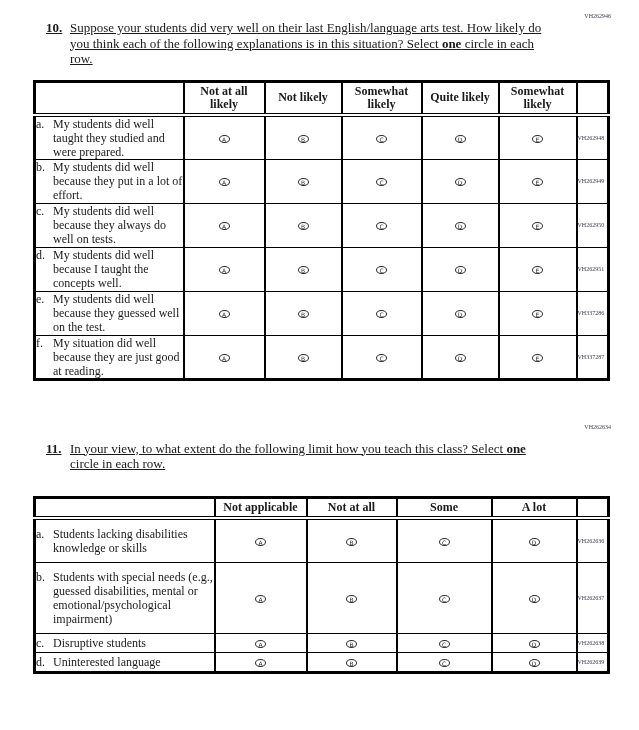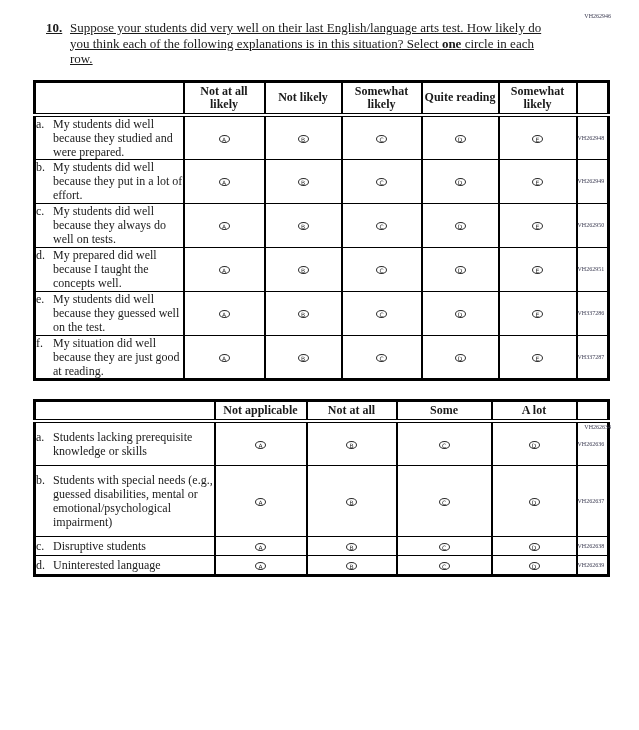--- a/index.html
+++ b/index.html
@@ -11,21 +11,21 @@
   #code-q11{top:424px;}
 
   .question{display:flex;margin-left:46px;width:502px;font-size:13px;line-height:15.5px;text-decoration:underline;}
   #q10-para{margin-top:20px;}
   #q11-para{margin-top:60px;}
   .qnum{font-weight:bold;width:24px;flex-shrink:0;}
   .qtext b{font-weight:bold;text-align:right;}
 
   table.survey{border-collapse:collapse;table-layout:fixed;margin-left:33px;width:574px;}
   #table-q10{margin-top:13px;}
-  #table-q11{margin-top:18px;}
+  #table-q11{margin-top:24px;}
   table.survey{border:3px solid #000;}
   table.survey th,table.survey td{border:2px solid #000;padding:0;vertical-align:middle;}
   table.survey tr.hdr th{border-bottom:4px double #000;font-size:12px;line-height:13px;font-weight:bold;text-align:center;padding:2px 1px;}
   table.survey td{border-top:1px solid #000;border-bottom:1px solid #000;}
   #table-q10 tr.hdr{height:30px;}
   #table-q10 tr.datarow{height:44px;}
   #table-q11 tr.hdr{height:21px;}
   #table-q11 tr.row-a{height:44px;}
   #table-q11 tr.row-b{height:71px;}
   #table-q11 tr.row-c,#table-q11 tr.row-d{height:18px;}
@@ -62,29 +62,29 @@
         <col style="width:77px">
         <col style="width:78px">
         <col style="width:32px">
     </colgroup>
     <tbody>
         <tr class="hdr">
       <th></th>
       <th>Not at all likely</th>
       <th>Not likely</th>
       <th>Somewhat likely</th>
-      <th>Quite reading</th>
+      <th>Quite likely</th>
       <th>Somewhat likely</th>
       <th></th>
     </tr>
     <tr class="datarow">
       <td class="lbl">
             <span class="rl">
               <span class="rletter">a.</span>
-              <span class="rtext">My students did well because they studied and were prepared.</span>
+              <span class="rtext">My students did well taught they studied and were prepared.</span>
             </span>
           </td>
       <td class="opt"><span class="oval">A</span></td>
       <td class="opt"><span class="oval">B</span></td>
       <td class="opt"><span class="oval">C</span></td>
       <td class="opt"><span class="oval">D</span></td>
       <td class="opt"><span class="oval">E</span></td>
       <td class="code-cell">VH262948</td>
     </tr>
     <tr class="datarow">
@@ -112,21 +112,21 @@
       <td class="opt"><span class="oval">B</span></td>
       <td class="opt"><span class="oval">C</span></td>
       <td class="opt"><span class="oval">D</span></td>
       <td class="opt"><span class="oval">E</span></td>
       <td class="code-cell">VH262950</td>
     </tr>
     <tr class="datarow">
       <td class="lbl">
             <span class="rl">
               <span class="rletter">d.</span>
-              <span class="rtext">My prepared did well because I taught the concepts well.</span>
+              <span class="rtext">My students did well because I taught the concepts well.</span>
             </span>
           </td>
       <td class="opt"><span class="oval">A</span></td>
       <td class="opt"><span class="oval">B</span></td>
       <td class="opt"><span class="oval">C</span></td>
       <td class="opt"><span class="oval">D</span></td>
       <td class="opt"><span class="oval">E</span></td>
       <td class="code-cell">VH262951</td>
     </tr>
     <tr class="datarow">
@@ -155,20 +155,24 @@
       <td class="opt"><span class="oval">C</span></td>
       <td class="opt"><span class="oval">D</span></td>
       <td class="opt"><span class="oval">E</span></td>
       <td class="code-cell">VH337287</td>
     </tr>
   </tbody>
     </table>
 
   <div class="item-code-top" id="code-q11">VH262634</div>
 
+  <div class="question" id="q11-para">
+    <span class="qnum">11.</span>
+    <span class="qtext"><span>In your view, to what extent do the following limit how you teach this class? Select </span><b>one</b><span> circle in each row.</span></span>
+  </div>
 
   <table class="survey" id="table-q11">
     <colgroup>
       <col style="width:180px">
         <col style="width:92px">
         <col style="width:90px">
         <col style="width:95px">
         <col style="width:85px">
         <col style="width:32px">
     </colgroup>
@@ -178,21 +182,21 @@
       <th>Not applicable</th>
       <th>Not at all</th>
       <th>Some</th>
       <th>A lot</th>
       <th></th>
     </tr>
     <tr class="row-a">
       <td class="lbl">
             <span class="rl">
               <span class="rletter">a.</span>
-              <span class="rtext">Students lacking prerequisite knowledge or skills</span>
+              <span class="rtext">Students lacking disabilities knowledge or skills</span>
             </span>
           </td>
       <td class="opt"><span class="oval">A</span></td>
       <td class="opt"><span class="oval">B</span></td>
       <td class="opt"><span class="oval">C</span></td>
       <td class="opt"><span class="oval">D</span></td>
       <td class="code-cell">VH262636</td>
     </tr>
     <tr class="row-b">
       <td class="lbl">

